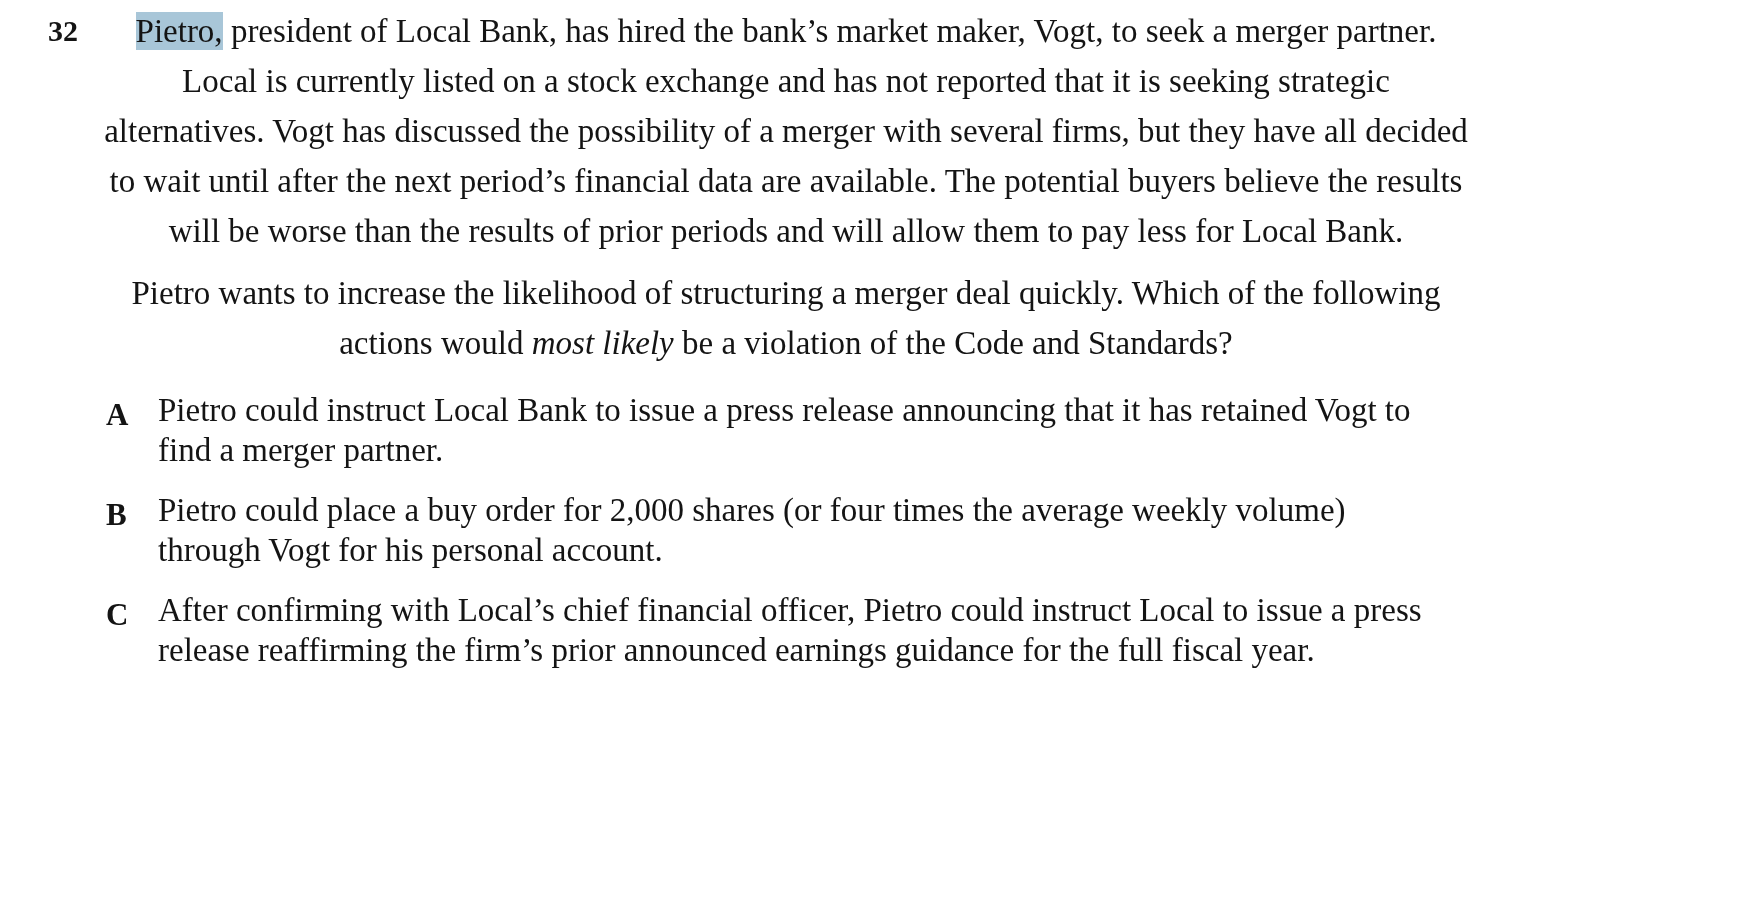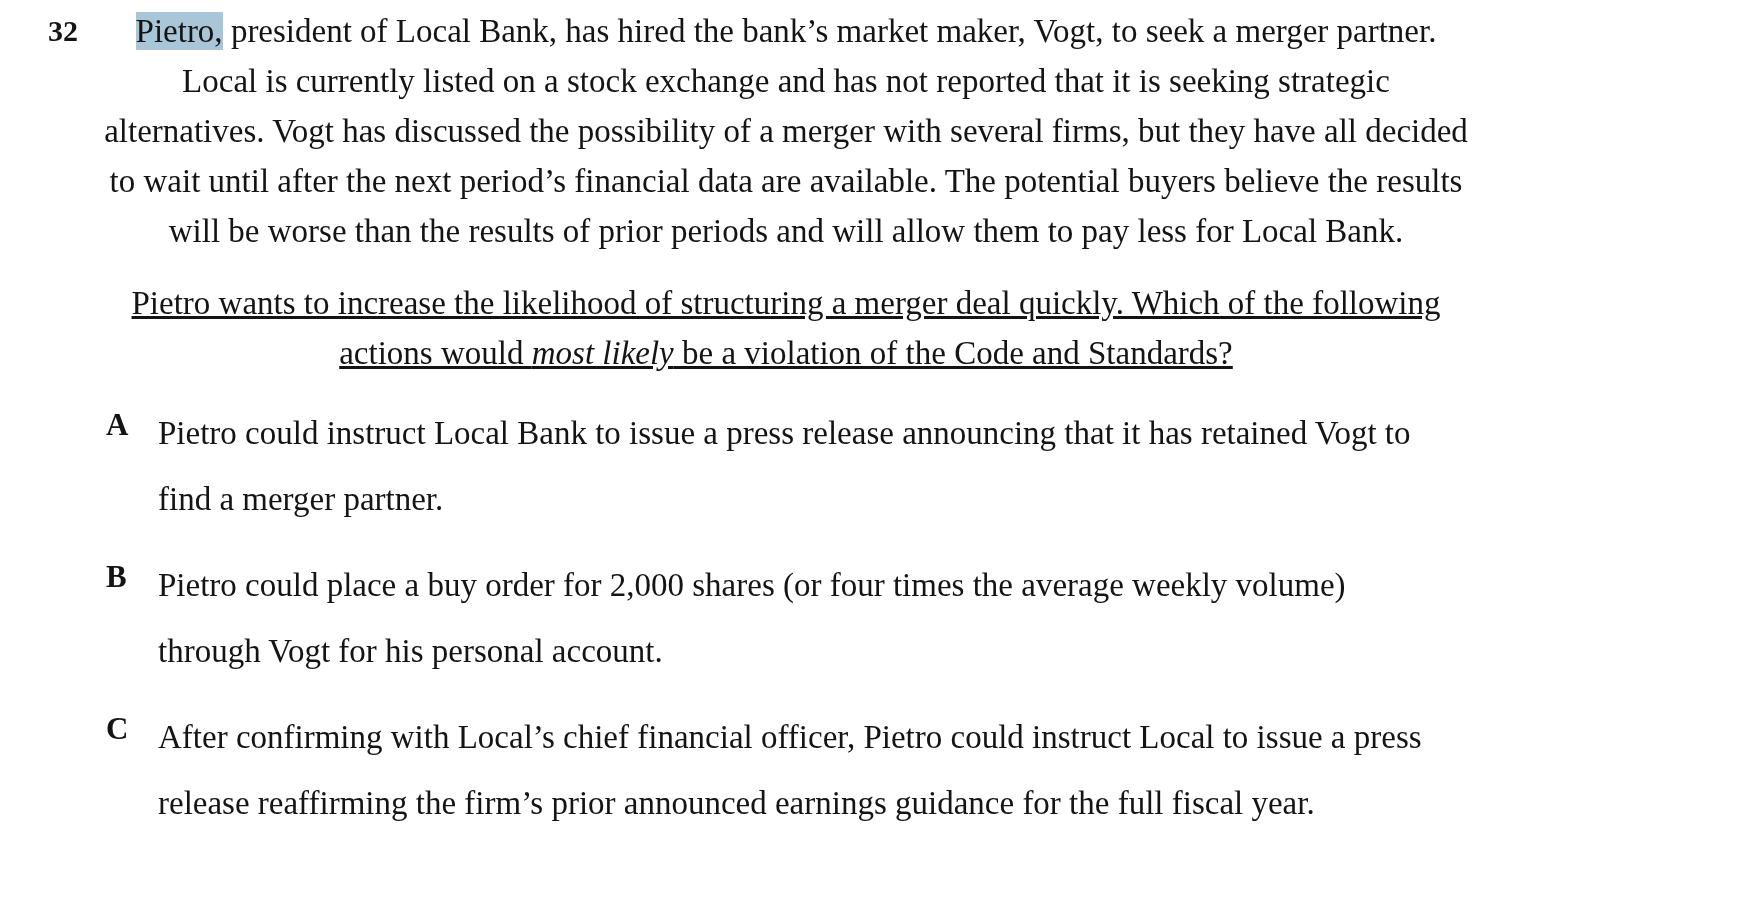--- a/index.html
+++ b/index.html
@@ -46,22 +46,21 @@
     max-width: 1380px;
   }
   .para {
     font-size: 33px;
     line-height: 50px;
     text-align: center;
     margin: 0;
     hyphens: manual;
   }
   .para + .para {
-    margin-top: 22px;
-    text-decoration: underline;
+    margin-top: 12px;
   }
   .hl {
     background: #a8c6d8;
     padding: 1px 0;
   }
   .italic {
     font-style: italic;
   }
   .choices {
     margin-top: 22px;
@@ -79,21 +78,21 @@
     width: 56px;
     font-weight: bold;
     font-size: 31px;
     line-height: 50px;
     padding-left: 4px;
     box-sizing: border-box;
   }
   .choice-text {
     flex: 1 1 auto;
     font-size: 33px;
-    line-height: 66px;
+    line-height: 40px;
     max-width: 1290px;
   }
 </style>
 </head>
 <body>
 
 <div class="page">
   <div class="question">
 
     <div class="q-row">

